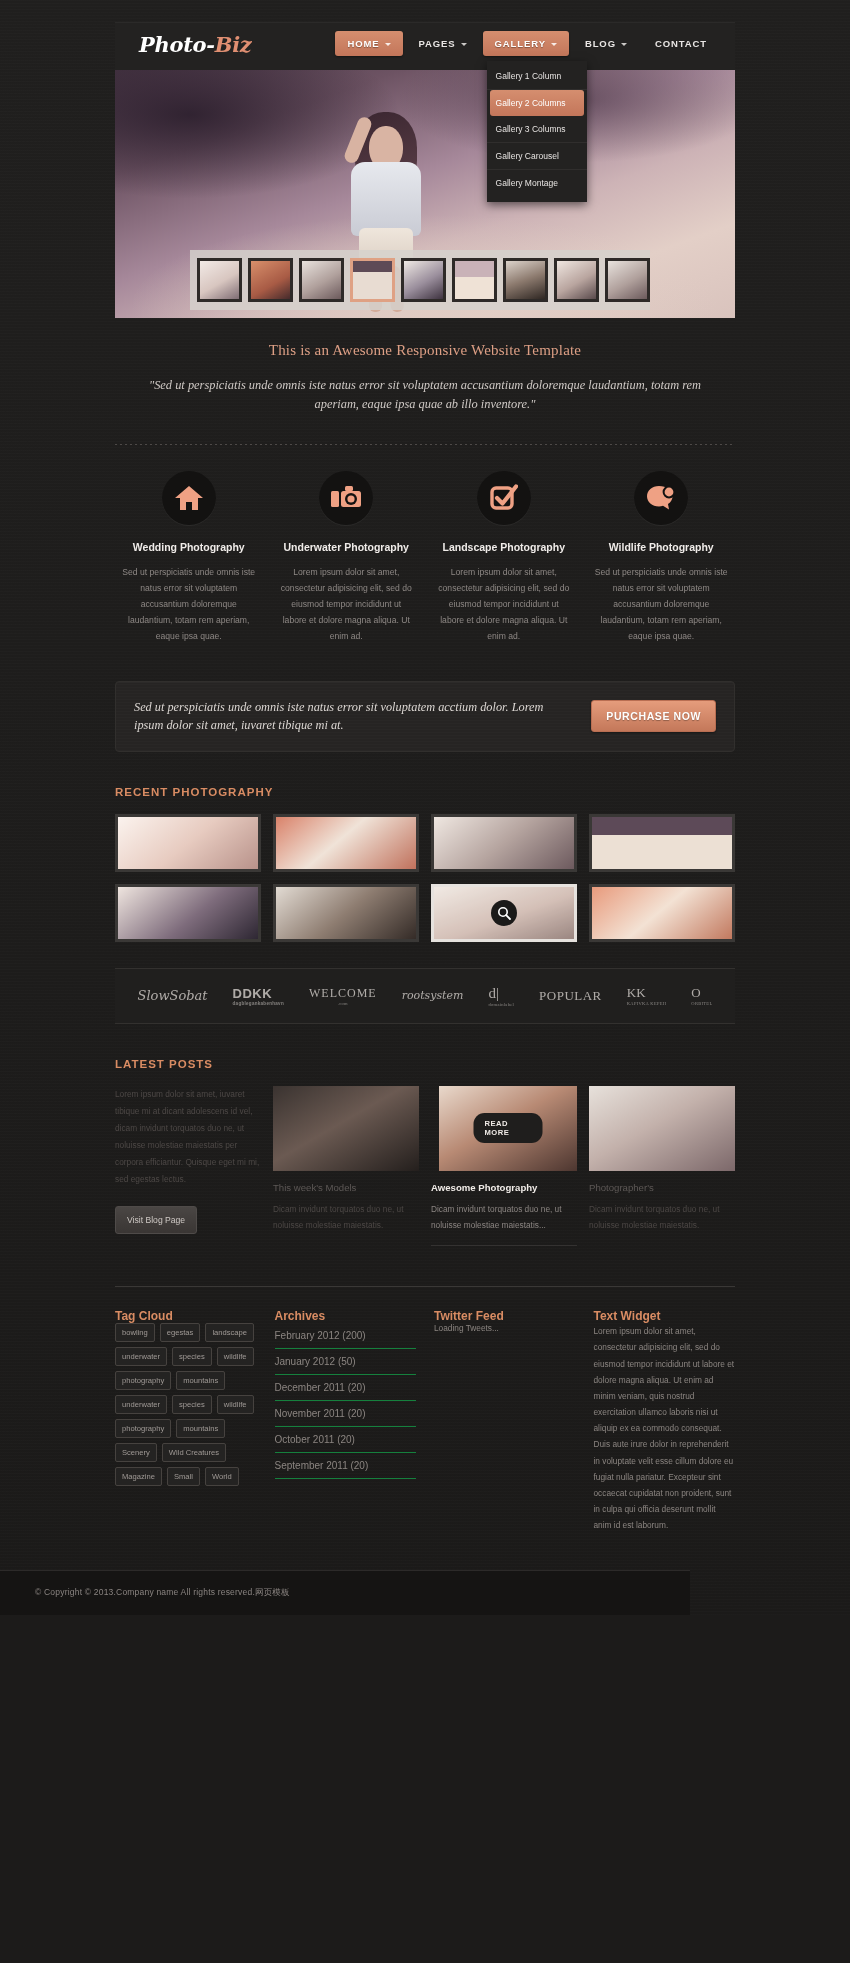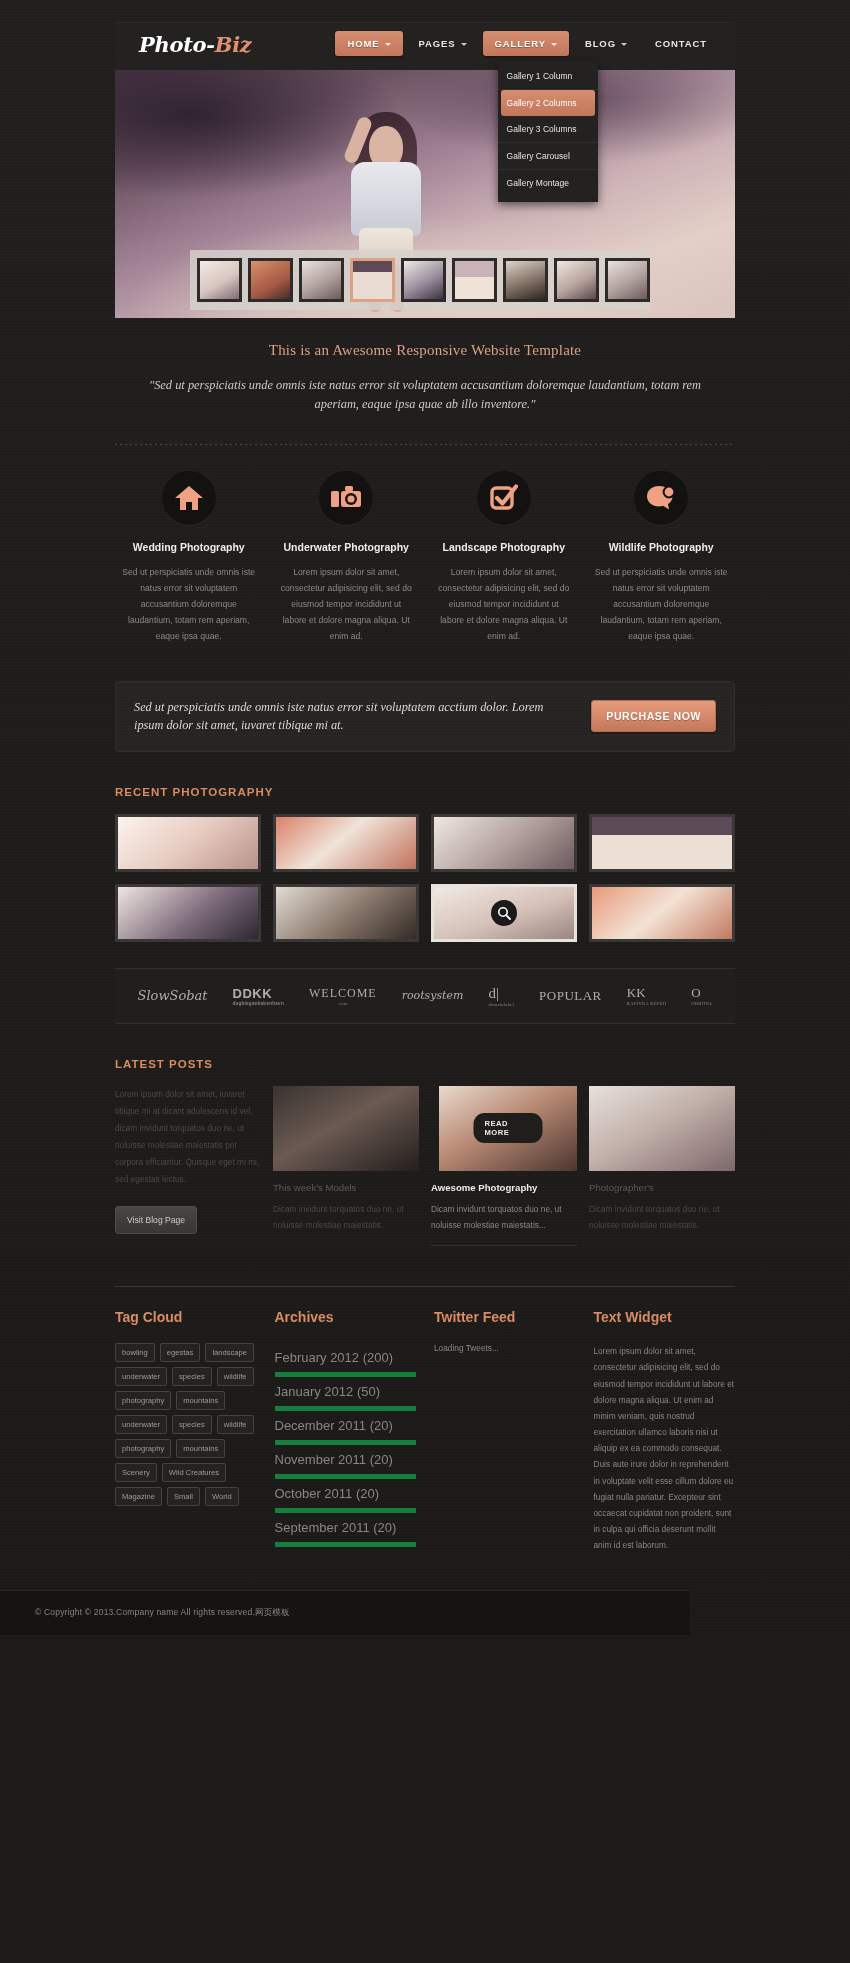--- a/index.html
+++ b/index.html
@@ -70,21 +70,21 @@
     margin-left: 5px;
     border-left: 3px solid transparent;
     border-right: 3px solid transparent;
     border-top: 3.5px solid currentColor;
     vertical-align: middle;
     opacity: .85;
   }
 
   .dropdown {
     position: absolute;
-    top: 30px; left: 15px;
+    top: 30px; left: 4px;
     width: 100px;
     background: #232221;
     padding: 2px 0 6px;
     box-shadow: 0 3px 9px rgba(0,0,0,0.55);
   }
   .dropitem {
     display: block;
     color: #e7e4e2;
     font-size: 8.5px;
     padding: 8px 9px;
@@ -435,41 +435,40 @@
     width: 620px;
     margin: 40px auto 0;
     border-top: 1px solid #3a3836;
     padding-top: 22px;
     display: grid;
     grid-template-columns: repeat(4, 1fr);
     gap: 18px;
   }
   .w-title {
     color: #d98c63;
-    font-size: 14px;
+    font-size: 12px;
     font-weight: bold;
-    margin-bottom: 18px;
   }
   .tagcloud { display: flex; flex-wrap: wrap; gap: 5px; }
   .tag {
     border: 1px solid #46423f;
     color: #a09a96;
     font-size: 7.6px;
     padding: 4px 6px;
     border-radius: 2px;
     background: #242322;
     cursor: pointer;
     white-space: nowrap;
   }
   .archives { list-style: none; }
   .archives li {
     color: #8b8581;
-    font-size: 13px;
+    font-size: 10px;
     padding: 7px 0;
-    border-bottom: 5px solid #15803d;
+    border-bottom: 1px solid #15803d;
     cursor: pointer;
   }
   .tw-load { color: #8b8581; font-size: 8.3px; }
   .textwidget {
     color: #8b8581;
     font-size: 8.3px;
     line-height: 1.95;
   }
 
   

